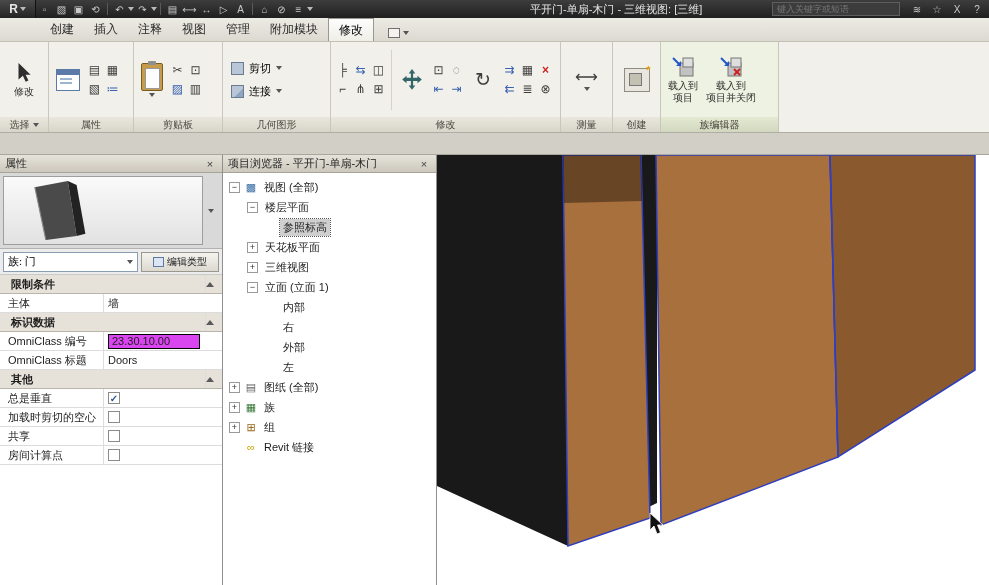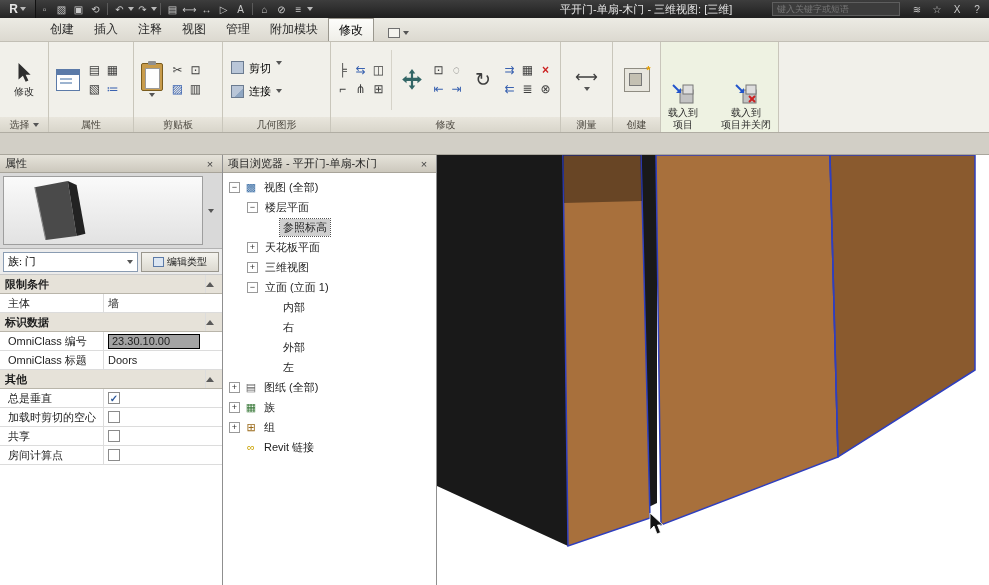--- a/index.html
+++ b/index.html
@@ -11,21 +11,21 @@
     background:linear-gradient(#3d3d3d,#1f1f1f); display:flex; align-items:center; color:#cfcfcf; }
   .appbtn { width:36px; height:18px; background:linear-gradient(#4a4a4a,#242424); border-right:1px solid #111;
     display:flex; align-items:center; justify-content:center; gap:2px; cursor:pointer; }
   .appbtn .r { font-size:12px; font-weight:bold; color:#e8e8e8; }
   .caret { width:0; height:0; border-left:3px solid transparent; border-right:3px solid transparent; border-top:4px solid #b9b9b9; display:inline-block; }
   .caret.dark { border-top-color:#555; }
   .qat { display:flex; align-items:center; height:18px; }
   .ticn { width:17px; height:16px; display:inline-flex; align-items:center; justify-content:center;
     font-size:10px; color:#c9c9c9; cursor:pointer; }
   .tsep { width:1px; height:12px; background:#5a5a5a; margin:0 3px; }
-  .wtitle { position:absolute; left:560px; top:2px; width:230px; font-size:11px; color:#e4e4e4; white-space:nowrap; overflow:hidden; }
+  .wtitle { position:absolute; left:530px; top:2px; width:230px; font-size:11px; color:#e4e4e4; white-space:nowrap; overflow:hidden; }
   .searchbox { position:absolute; left:772px; top:2px; width:128px; height:14px; background:#3c3c3c;
     border:1px solid #5e5e5e; color:#9b9b9b; font-size:9px; padding:0 4px; }
   .rticons { position:absolute; right:2px; top:1px; display:flex; }
   .rticn { width:20px; height:16px; display:inline-flex; align-items:center; justify-content:center; font-size:10px; color:#c9c9c9; cursor:pointer; }
 
   
   .tabrow { position:absolute; left:0; top:18px; width:989px; height:24px;
     background:linear-gradient(#ecebe4,#dcd9d0); border-bottom:1px solid #c2bfb5; display:flex; align-items:flex-end; }
   .tab { height:23px; line-height:23px; padding:0 10px; font-size:12px; color:#2b2b2b; cursor:pointer; }
   .tab.active { background:linear-gradient(#fdfdfb,#efeee8); border:1px solid #9a978e; border-bottom:none; color:#000; }
@@ -83,25 +83,25 @@
   .preview .dd { width:16px; display:flex; align-items:center; justify-content:center; cursor:pointer; }
   .selrow { height:26px; display:flex; align-items:center; gap:3px; padding:2px 3px; background:#ececec; border-bottom:1px solid #c9c9c9;font-family:Liberation Serif, serif; }
   .combo { flex:1; height:20px; background:#fff; border:1px solid #8a9cb2; display:flex; align-items:center; font-size:11px; padding:0 4px; cursor:pointer; }
   .combo .cv { flex:1; }
   .etbtn { width:78px; height:20px; background:linear-gradient(#f4f3ee,#dcd9d0); border:1px solid #9a978e;
     display:flex; align-items:center; justify-content:center; gap:3px; font-size:10px; color:#222; cursor:pointer; }
   .etic { width:11px; height:10px; background:#dce6f2; border:1px solid #5b7aa8; }
   .ptable { background:#fff; flex:1; font-size:11px; color:#1d1d1d; }
   .prow { height:19px; display:flex; align-items:center; border-bottom:1px solid #dcdcdc; }
   .prow.sec { background:#e6e2d9; font-weight:bold; border-bottom:1px solid #b9b5aa; }
-  .prow.sec .lab { flex:1; padding-left:5px; }
+  .prow.sec .lab { flex:1; padding-left:11px; }
   .chev { width:0; height:0; border-left:4px solid transparent; border-right:4px solid transparent; border-bottom:5px solid #5a5a5a; margin-right:8px; }
   .prow .lab { width:104px; padding-left:8px; border-right:1px solid #dcdcdc; height:100%; display:flex; align-items:center; white-space:nowrap; overflow:hidden; }
   .prow .val { flex:1; padding-left:4px; display:flex; align-items:center; height:100%; }
-  .editbox { border:1px solid #000; background:#a3a3a3; padding:0 3px; height:15px; display:inline-flex; align-items:center; min-width:92px; }
+  .editbox { border:1px solid #000; background:#d946ef; padding:0 3px; height:15px; display:inline-flex; align-items:center; min-width:92px; }
   .cb { width:12px; height:12px; border:1px solid #8b8b8b; background:#fff; display:inline-flex; align-items:center; justify-content:center;
     font-size:10px; font-weight:bold; color:#2b579a; cursor:pointer; }
 
   
   #browser { width:214px; }
   .tree { flex:1; background:#fff; padding-top:4px; overflow:hidden; }
   .ti { height:20px; display:flex; align-items:center; font-size:11px; color:#1d1d1d; cursor:pointer; white-space:nowrap; }
   .ti.i0 { padding-left:6px; } .ti.i1 { padding-left:24px; } .ti.i2 { padding-left:42px; }
   .exp { width:11px; height:11px; border:1px solid #9a9a9a; background:#fff; display:inline-flex; align-items:center; justify-content:center;
     font-size:9px; line-height:9px; color:#333; margin-right:4px; flex:none; }
@@ -228,21 +228,21 @@
           </div>
         </div>
       </div>
       <div class="rlabel">
         <span>剪贴板</span>
       </div>
     </div>
 
     <div class="rpanel" style="width:108px">
       <div class="rbody" style="flex-direction:column; align-items:flex-start; justify-content:center; gap:8px; padding-left:8px;">
-        <div style="display:flex; align-items:flex-start; gap:5px;">
+        <div style="display:flex; align-items:center; gap:5px;">
           <span class="geoic"></span>
           <span style="font-size:11px">剪切</span>
           <span class="caret dark"></span>
         </div>
         <div style="display:flex; align-items:center; gap:5px;">
           <span class="geoic j"></span>
           <span style="font-size:11px">连接</span>
           <span class="caret dark"></span>
         </div>
       </div>
@@ -321,21 +321,21 @@
               <span class="spark">*</span>
             </span>
         </div>
       </div>
       <div class="rlabel">
         <span>创建</span>
       </div>
     </div>
 
     <div class="rpanel" style="width:118px; background:#eef2e2;">
-      <div class="rbody" style="justify-content:space-between; gap:6px;margin-top:28px;">
+      <div class="rbody" style="justify-content:flex-start; gap:0;">
         <div class="bigbtn">
           <svg width="24" height="22" viewBox="0 0 24 22">
             <rect x="9" y="7" width="13" height="13" fill="#c2c2c2" stroke="#777"></rect>
             <rect x="12" y="2" width="10" height="9" fill="#dedede" stroke="#777"></rect>
             <line x1="2" y1="2" x2="9" y2="9" stroke="#2255cc" stroke-width="2"></line>
             <polygon points="10,10 10,5 5,10" fill="#2255cc"></polygon>
           </svg>
           <span class="twol">
             <span>载入到</span><br>
             <span>项目</span>

